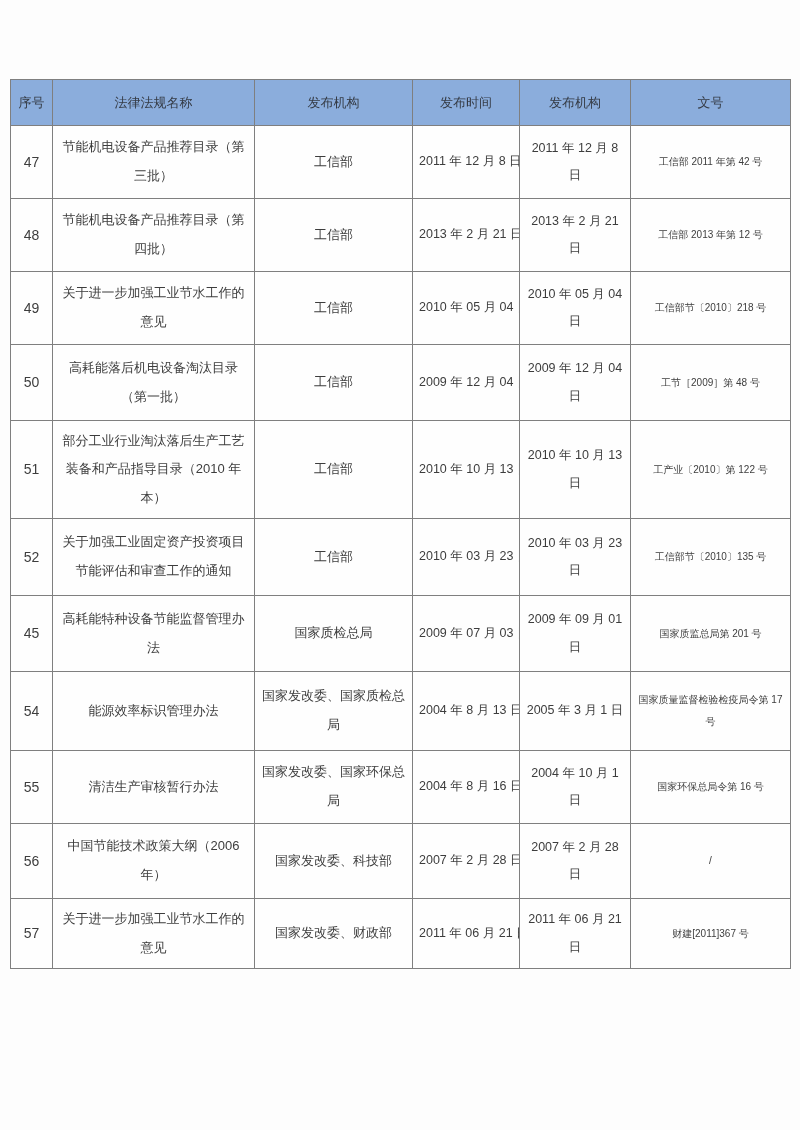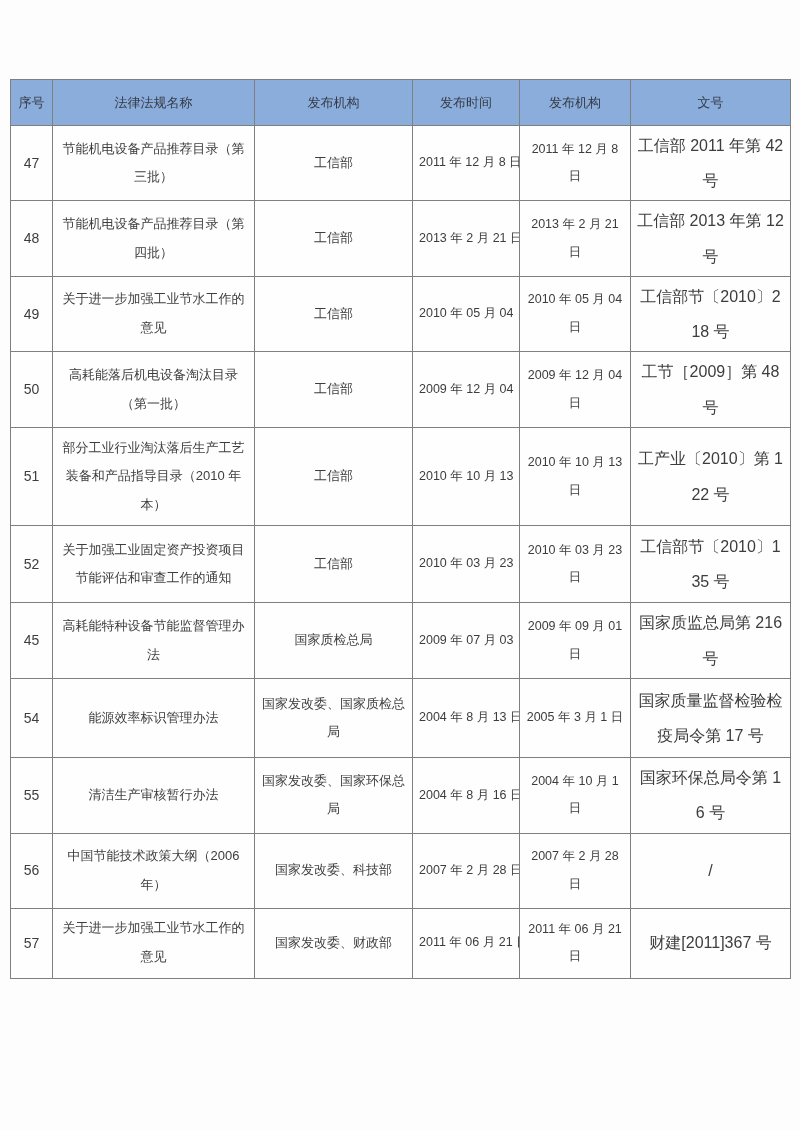--- a/index.html
+++ b/index.html
@@ -40,21 +40,21 @@
     font-weight: normal;
     height: 41px;
     line-height: 1.2;
     text-align: center;
   }
   td.col-no      { font-size: 14px; padding: 2px 2px; }
   td.col-name    { padding: 2px 10px; }
   td.col-agency  { }
   td.col-pub     { white-space: nowrap; font-size: 12.5px; padding: 2px 2px; }
   td.col-eff     { font-size: 12.5px; padding: 2px 6px; }
-  td.col-doc     { font-size: 16px; padding: 2px 8px; }
+  td.col-doc     { font-size: 10px; padding: 2px 8px; }
   tbody tr:nth-child(1)  { height: 73px; }
   tbody tr:nth-child(2)  { height: 73px; }
   tbody tr:nth-child(3)  { height: 73px; }
   tbody tr:nth-child(4)  { height: 76px; }
   tbody tr:nth-child(5)  { height: 98px; }
   tbody tr:nth-child(6)  { height: 77px; }
   tbody tr:nth-child(7)  { height: 76px; }
   tbody tr:nth-child(8)  { height: 79px; }
   tbody tr:nth-child(9)  { height: 73px; }
   tbody tr:nth-child(10) { height: 75px; }
@@ -131,21 +131,21 @@
       <td class="col-pub">2010 年 03 月 23 日</td>
       <td class="col-eff">2010 年 03 月 23 日</td>
       <td class="col-doc">工信部节〔2010〕135 号</td>
     </tr>
       <tr>
       <td class="col-no">45</td>
       <td class="col-name">高耗能特种设备节能监督管理办法</td>
       <td class="col-agency">国家质检总局</td>
       <td class="col-pub">2009 年 07 月 03 日</td>
       <td class="col-eff">2009 年 09 月 01 日</td>
-      <td class="col-doc">国家质监总局第 216 号</td>
+      <td class="col-doc">国家质监总局第 201 号</td>
     </tr>
       <tr>
       <td class="col-no">54</td>
       <td class="col-name">能源效率标识管理办法</td>
       <td class="col-agency">国家发改委、国家质检总局</td>
       <td class="col-pub">2004 年 8 月 13 日</td>
       <td class="col-eff">2005 年 3 月 1 日</td>
       <td class="col-doc">国家质量监督检验检疫局令第 17 号</td>
     </tr>
       <tr>

